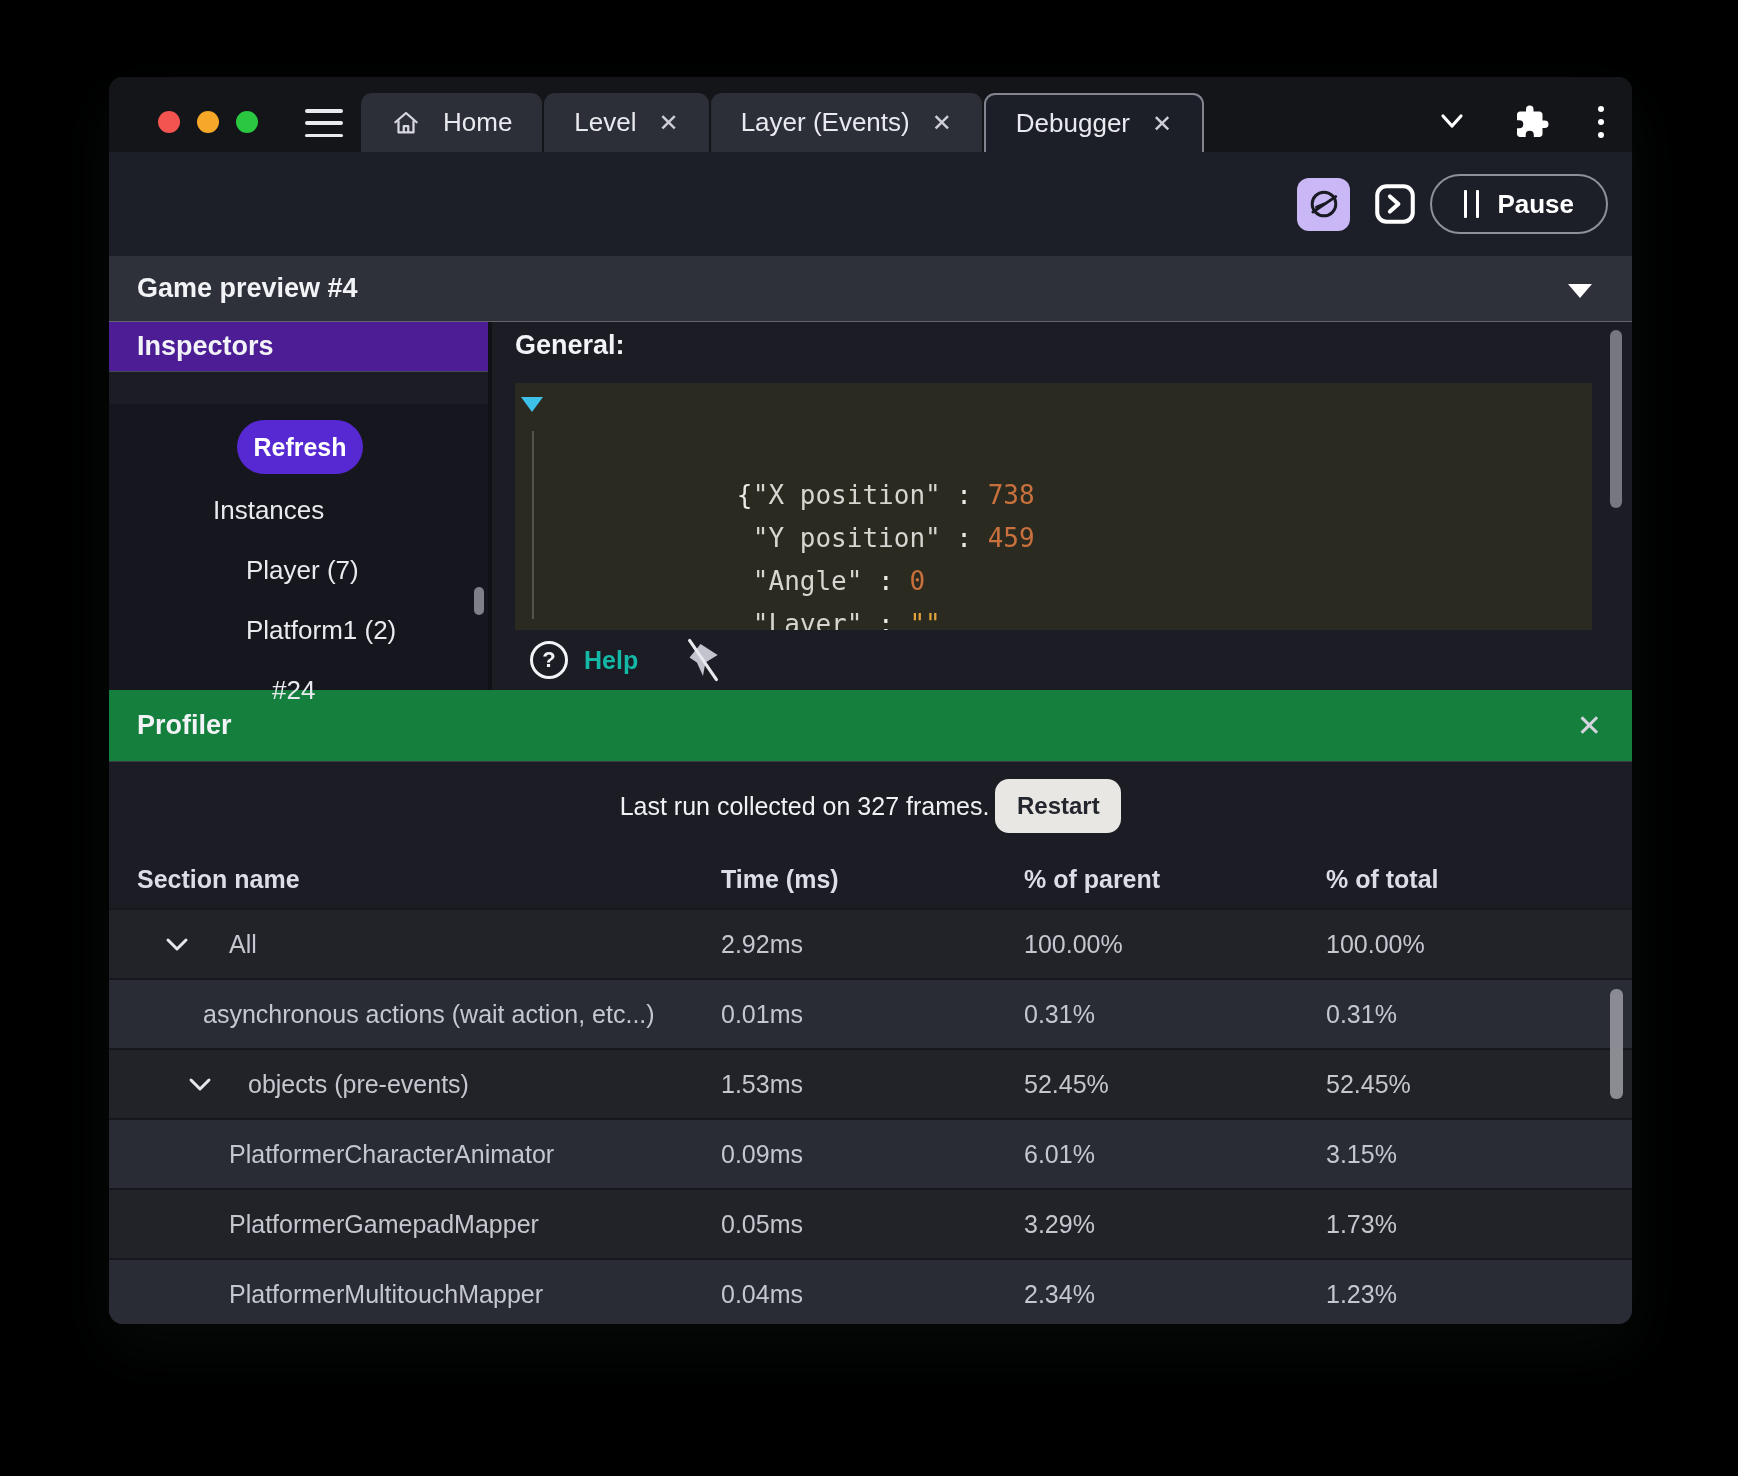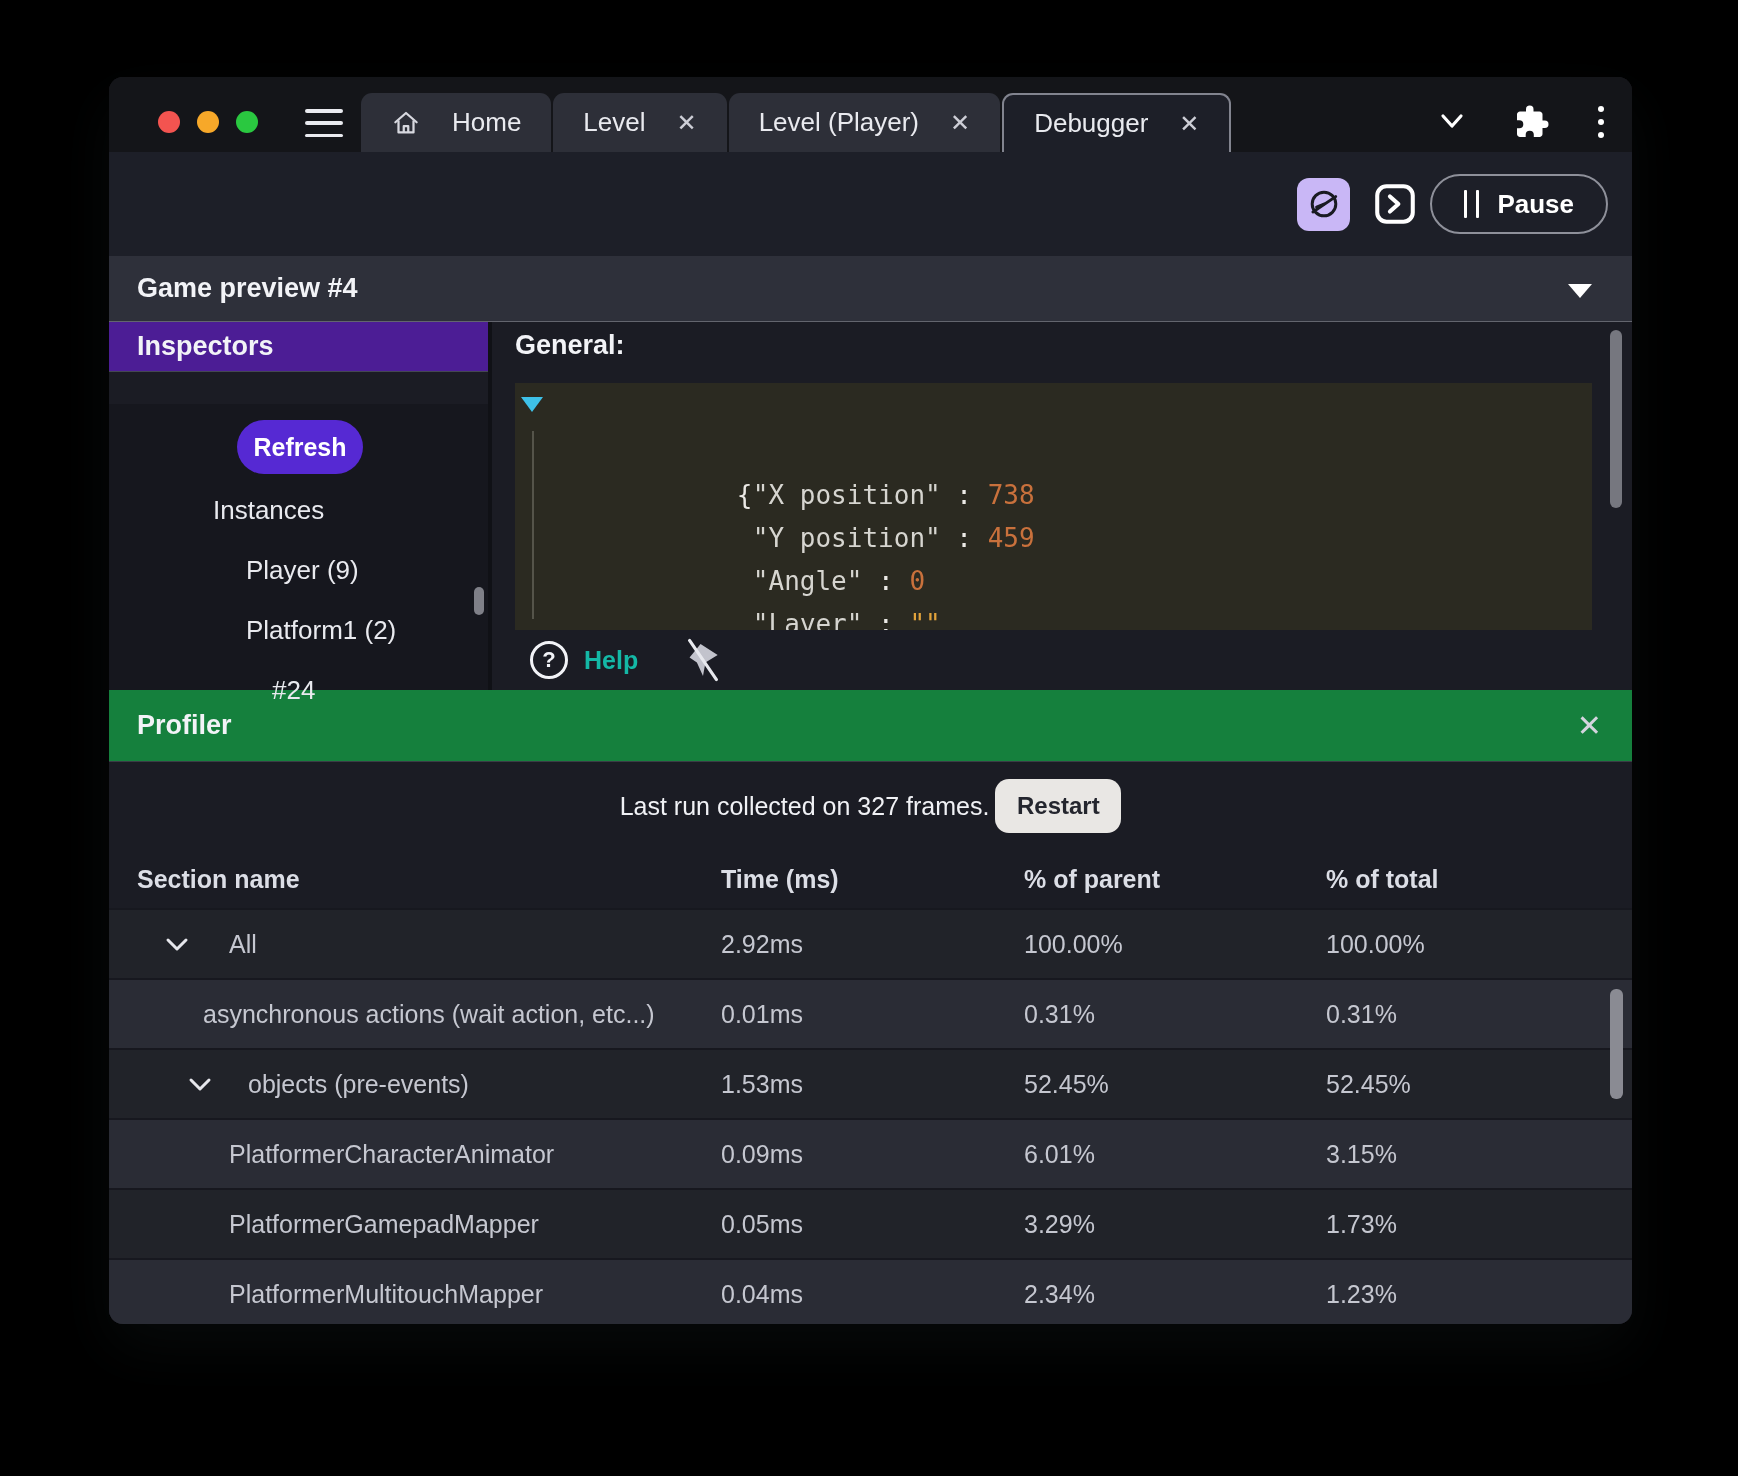--- a/index.html
+++ b/index.html
@@ -12,21 +12,21 @@
     box-shadow:0 24px 60px rgba(20,30,30,.35); }
 
   
   .tabbar { height:75px; background:#141519; display:flex; align-items:flex-end; position:relative; flex:none; }
   .traffic { position:absolute; left:49px; top:34px; display:flex; gap:17px; }
   .traffic span { width:22px; height:22px; border-radius:50%; display:block; }
   .hamburger { position:absolute; left:196px; top:32px; width:38px; height:28px;
     display:flex; flex-direction:column; justify-content:space-between; cursor:pointer; }
   .hamburger i { display:block; height:3.5px; background:#e9eaef; border-radius:2px; }
   .tabs { position:absolute; left:252px; bottom:0; display:flex; gap:2px; height:59px; }
-  .tab { height:59px; display:flex; align-items:center; gap:31px; padding:0 30px;
+  .tab { height:59px; display:flex; align-items:center; gap:22px; padding:0 30px;
     background:#2d2f38; border-radius:11px 11px 0 0; color:#e9eaef; font-size:26px; cursor:pointer;text-align:center; }
   .tab .close { font-size:24px; color:#cdced6; line-height:1; }
   .tab.active { background:#1d1f28; border:2px solid #82848f; border-bottom:none; }
   .tabbar-right { position:absolute; right:26px; top:26px; display:flex; align-items:center; gap:46px; }
 
   
   .toolbar { height:104px; background:#1d1f28; position:relative; flex:none; }
   .tb-group { position:absolute; right:24px; top:0; height:104px; display:flex; align-items:center; }
   .profiler-toggle { width:53px; height:53px; border-radius:12px; background:#c9b7f6; border:none;
     display:flex; align-items:center; justify-content:center; cursor:pointer; }
@@ -131,21 +131,21 @@
             <path d="M6 10v9.5h12V10" fill="none" stroke="#d7d8df" stroke-width="1.8" stroke-linejoin="round"></path>
             <path d="M10.2 19.5v-5h3.6v5" fill="none" stroke="#d7d8df" stroke-width="1.8" stroke-linejoin="round"></path>
           </svg>
           <span>Home</span>
         </div>
         <div class="tab">
           <span>Level</span>
           <span class="close">✕</span>
         </div>
         <div class="tab">
-          <span>Level (Player)</span>
+          <span>Layer (Events)</span>
           <span class="close">✕</span>
         </div>
         <div class="tab active">
           <span>Debugger</span>
           <span class="close">✕</span>
         </div>
       </div>
 
       <div class="tabbar-right">
         <svg width="32" height="26" viewBox="0 0 30 26">
@@ -194,21 +194,21 @@
 
     <div class="main">
       <div class="left">
         <div class="left-header">
           <span>Inspectors</span>
         </div>
         <div class="left-body">
           <button class="refresh-btn">Refresh</button>
           <div class="tree">
             <div class="tree-item d0">Instances</div>
-            <div class="tree-item d1">Player (9)</div>
+            <div class="tree-item d1">Player (7)</div>
             <div class="tree-item d1">Platform1 (2)</div>
             <div class="tree-item d2">#24</div>
           </div>
           <div class="thumb left-thumb"></div>
         </div>
       </div>
       <div class="divider-v"></div>
       <div class="right">
         <div class="general-title">General:</div>
         <div class="code">

